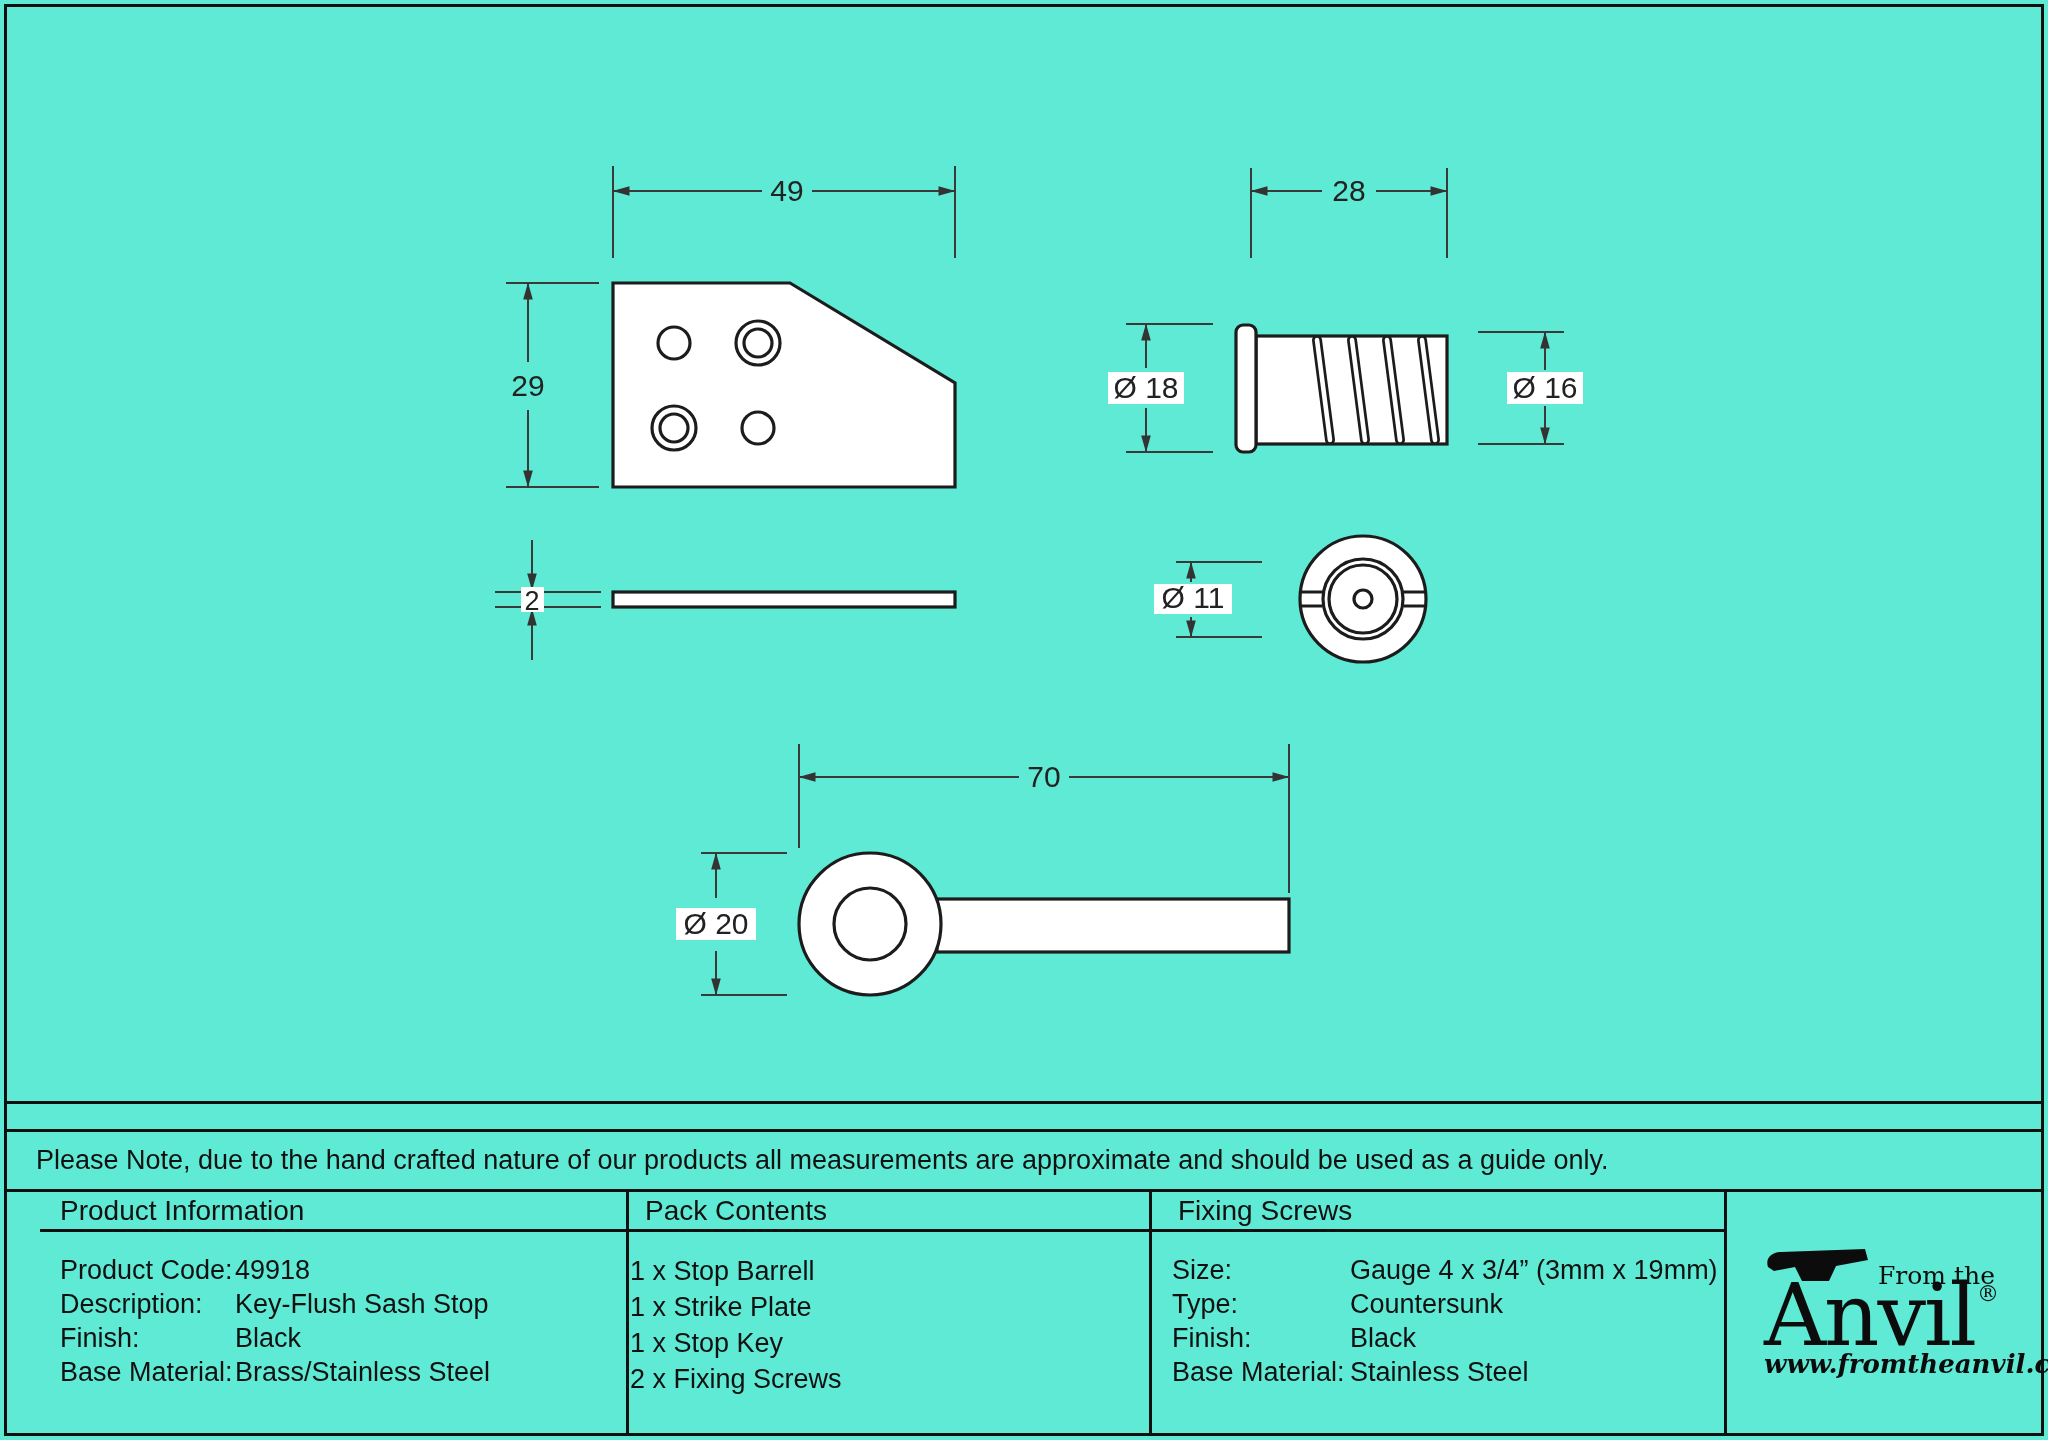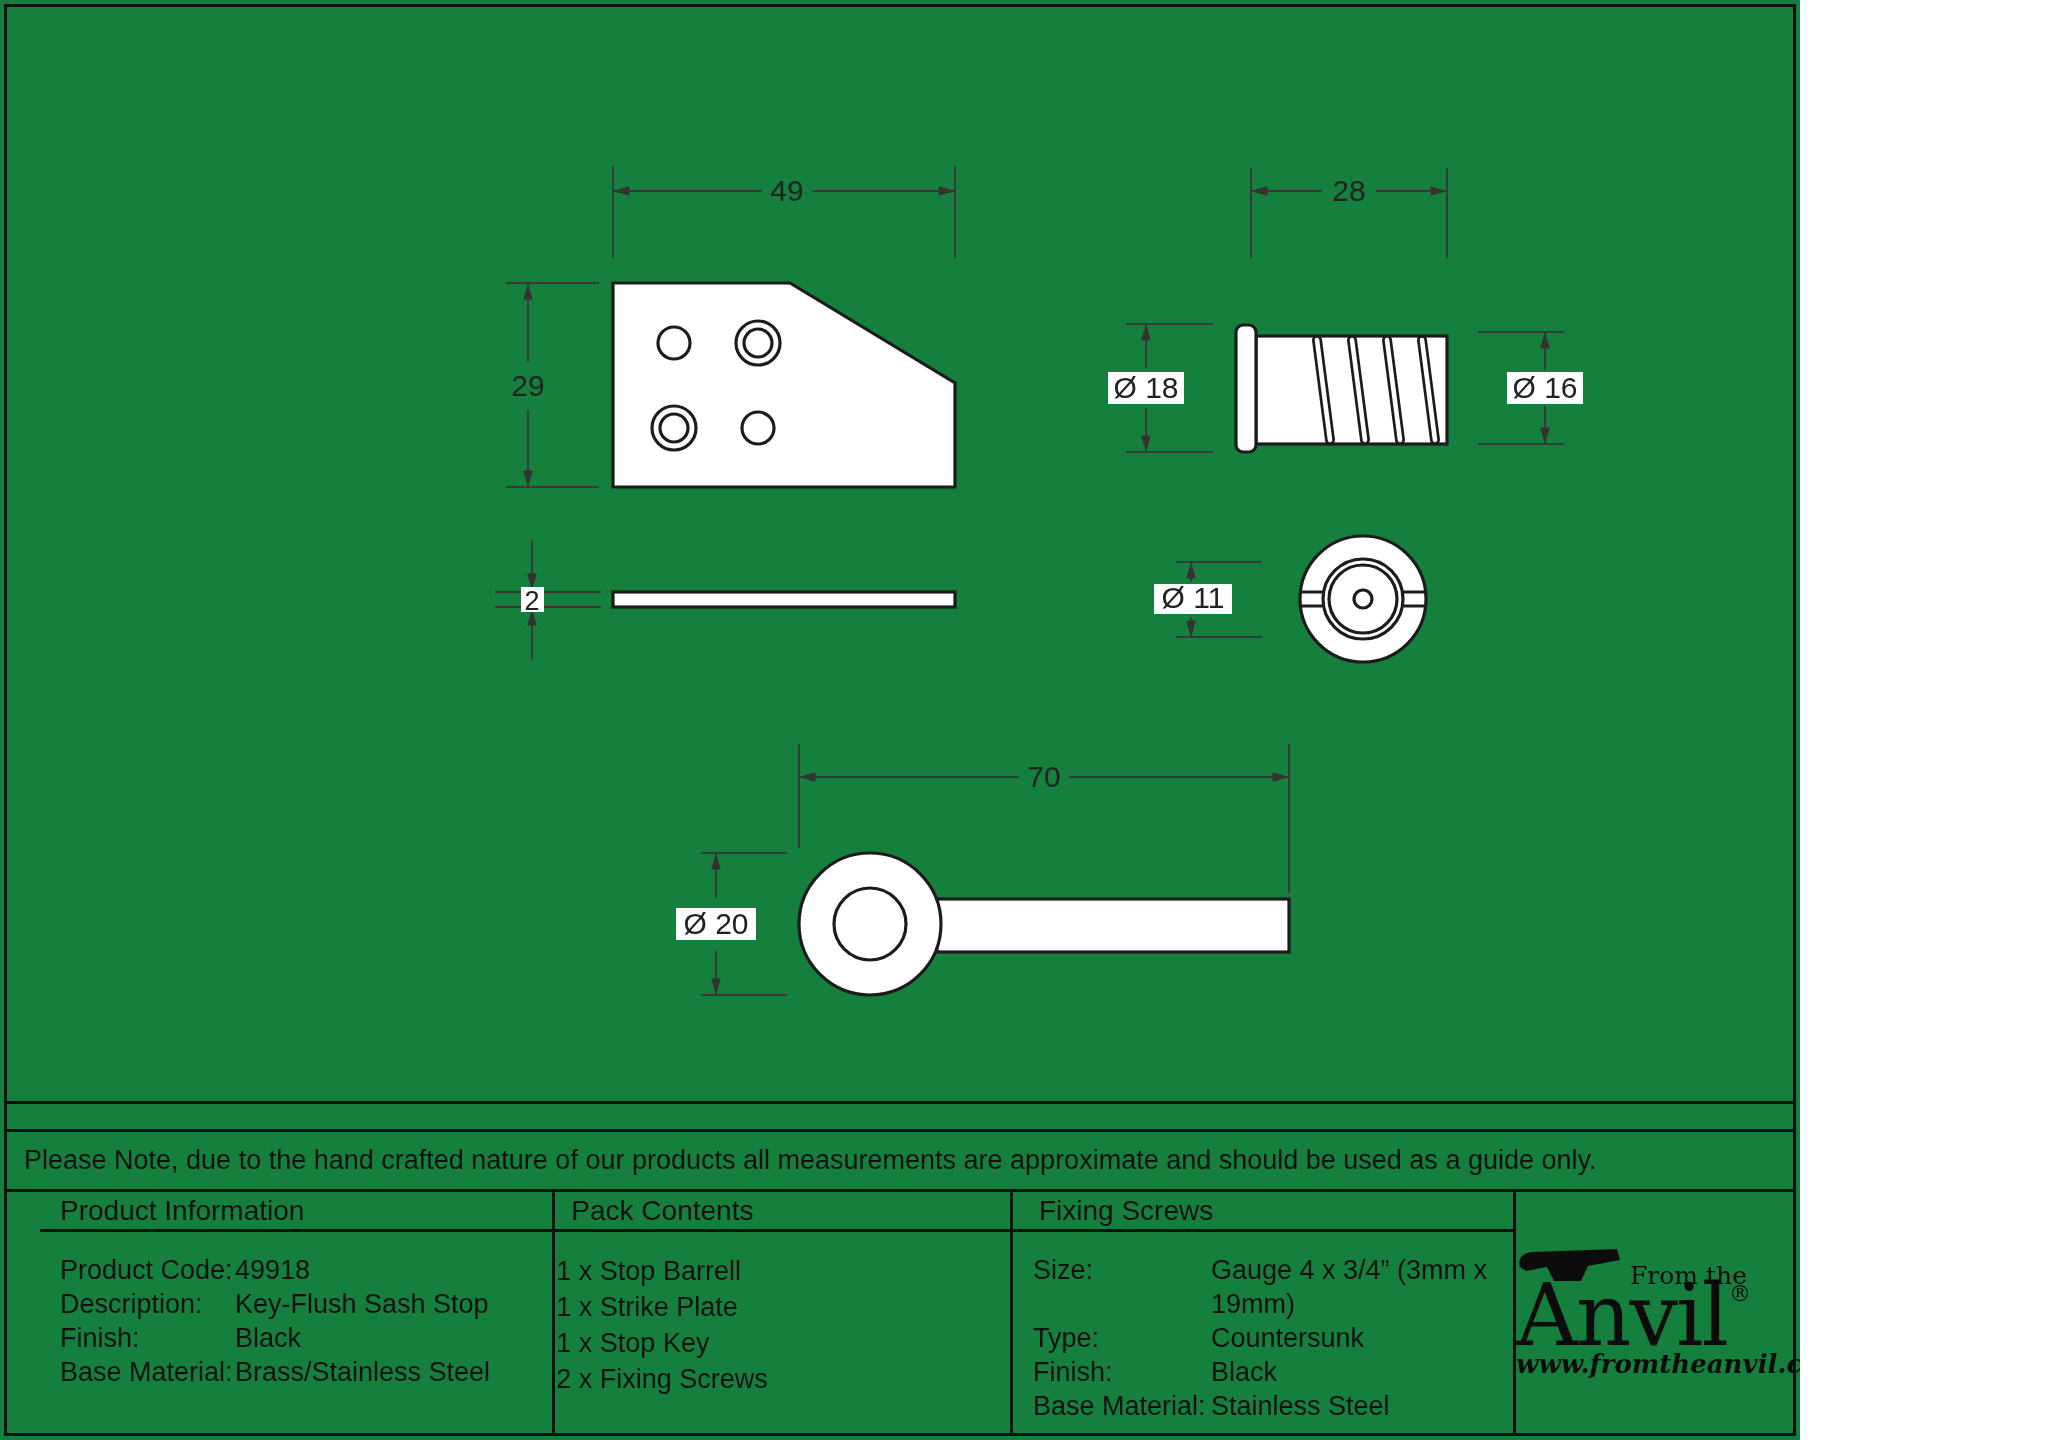--- a/index.html
+++ b/index.html
@@ -1,35 +1,35 @@
 <!DOCTYPE html>
 <html><head>
 <meta charset="utf-8">
 <style>
   html,body { margin:0; padding:0; background:#ffffff; }
   .page {
-    position:relative; width:1800px; height:1440px; background:#15803d;
+    position:relative; width:2048px; height:1440px; background:#5eead4;
     font-family:"Liberation Sans", sans-serif; color:#111; overflow:hidden;
   }
   .page-border { position:absolute; inset:4px; border:3px solid #101010; pointer-events:none; }
   svg.drawing { position:absolute; left:0; top:0; }
   .part   { fill:#ffffff; stroke:#1c1c1c; stroke-width:3.2px; }
   .slot   { fill:none; stroke:#1c1c1c; stroke-width:3px; }
   .dim    { fill:none; stroke:#3a3a3a; stroke-width:2px; }
   .thread-outer { stroke:#1c1c1c; stroke-width:10px; stroke-linecap:round; }
   .thread-inner { stroke:#ffffff; stroke-width:4.6px; stroke-linecap:round; }
   .dim-label { font-family:"Liberation Sans", sans-serif; font-size:30px; fill:#222; text-anchor:middle; }
   .label-bg { fill:#ffffff; }
 
   .sep-line { position:absolute; left:4px; right:4px; top:1101px; height:3px; background:#101010; }
 
   .note-band {
     position:absolute; left:4px; right:4px; top:1129px; height:57px;
     border-top:3px solid #101010; border-bottom:3px solid #101010;
-    display:flex; align-items:center; padding-left:20px; font-size:27px;
+    display:flex; align-items:center; padding-left:32px; font-size:27px;
   }
 
   .info-table {
     position:absolute; left:4px; right:4px; top:1192px; bottom:7px;
     display:flex; align-items:stretch;
   }
   .col { box-sizing:border-box; }
   .col-1 { width:586px;margin-left:36px; }
   .col-2 { width:523px; border-left:3px solid #101010; }
   .col-3 { width:575px; border-left:3px solid #101010; }

